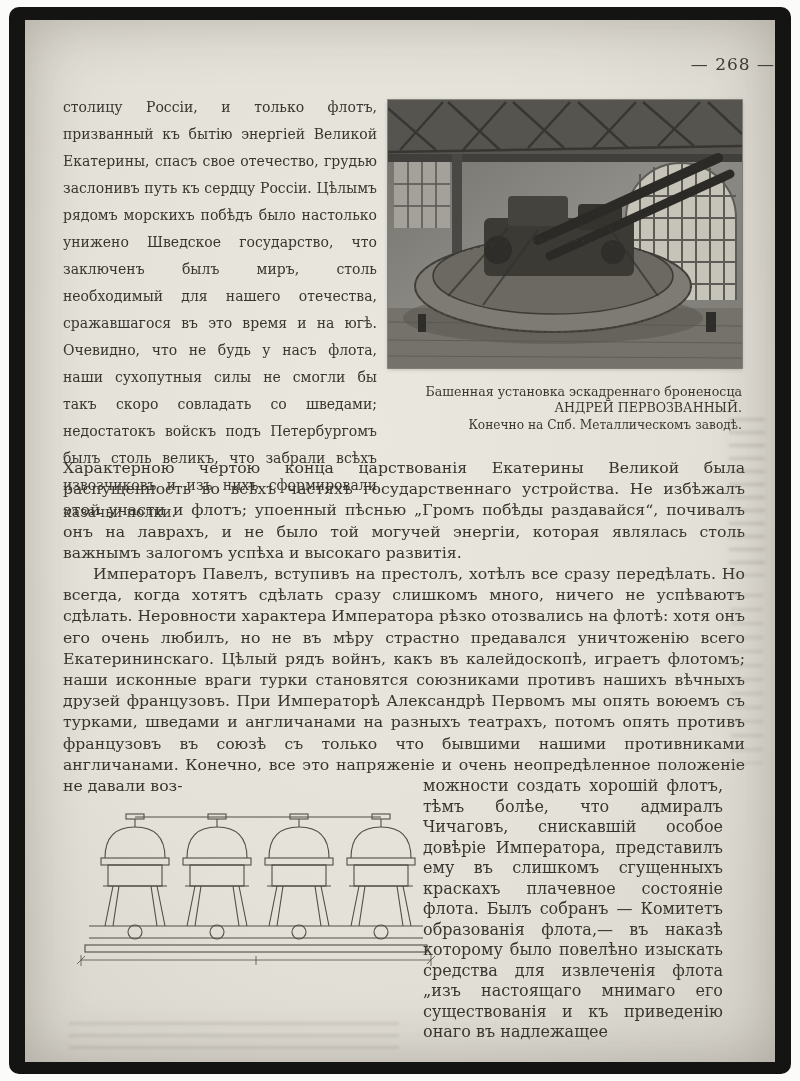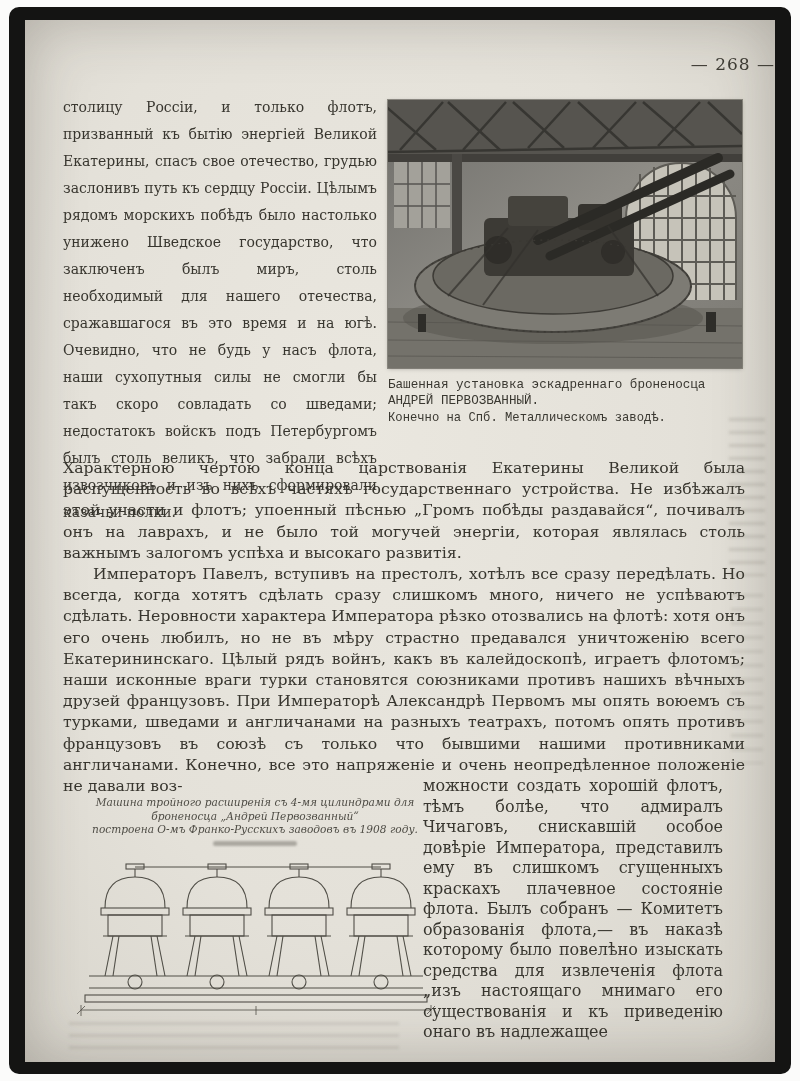--- a/index.html
+++ b/index.html
@@ -12,21 +12,21 @@
   .paper{
     position:absolute;left:25px;top:20px;width:750px;height:1042px;
     background:radial-gradient(ellipse at 45% 40%, #eae7df 0%, #e4e1d9 55%, #d5d2c9 100%);
     box-shadow:inset 0 0 60px rgba(60,55,45,0.28);
     overflow:hidden;
   }
   .pagenum{position:absolute;top:34px;left:0;width:100%;text-align:right;font-size:17px;letter-spacing:1px;color:#3c3a33;}
   .intro-col{position:absolute;left:38px;top:74px;width:314px;font-size:14px;line-height:27px;text-align:justify;color:#38362f;}
   .photo-block{position:absolute;left:363px;top:80px;width:354px;}
   .photo-svg{display:block;box-shadow:0 0 0 1px rgba(60,58,50,0.5), 0 1px 4px rgba(0,0,0,0.25);}
-  .photo-caption{margin-top:9px;text-align:left;font-size:12.6px;line-height:16px;color:#3a3831;font-family:Liberation Mono, monospace;}
+  .photo-caption{margin-top:16px;text-align:right;font-size:12.6px;line-height:16px;color:#3a3831;}
   .photo-caption .sub{font-size:12.2px;margin-top:1px;}
   .body-block{position:absolute;left:38px;top:437px;width:682px;font-size:15.7px;line-height:21.2px;text-align:justify;color:#37352e;}
   .body-block p{margin:0;}
   .body-block p.indent{text-indent:30px;}
   .closing-col{position:absolute;left:398px;top:756px;width:300px;font-size:16px;line-height:20.5px;text-align:justify;color:#38362f;}
   .drawing-block{position:absolute;left:43px;top:776px;width:374px;}
   .drawing-caption{text-align:center;font-style:italic;font-size:10.6px;line-height:13.5px;color:#4e4c45;}
   .scribble{width:84px;height:5px;margin:4px auto 0;background:rgba(86,83,75,0.4);filter:blur(1px);border-radius:3px;}
   .drawing-svg{display:block;margin:12px auto 0;}
   .bleed{position:absolute;pointer-events:none;filter:blur(1.4px);}
@@ -140,25 +140,20 @@
       <div class="sub">Конечно на Спб. Металлическомъ заводѣ.</div>
     </div>
   </div>
 
   <div class="body-block">
     <p>Характерною чертою конца царствованія Екатерины Великой была распущенность во всѣхъ частяхъ государственнаго устройства. Не избѣжалъ этой участи и флотъ; упоенный пѣснью „Громъ побѣды раздавайся“, почивалъ онъ на лаврахъ, и не было той могучей энергіи, которая являлась столь важнымъ залогомъ успѣха и высокаго развитія.</p>
     <p class="indent">Императоръ Павелъ, вступивъ на престолъ, хотѣлъ все сразу передѣлать. Но всегда, когда хотятъ сдѣлать сразу слишкомъ много, ничего не успѣваютъ сдѣлать. Неровности характера Императора рѣзко отозвались на флотѣ: хотя онъ его очень любилъ, но не въ мѣру страстно предавался уничтоженію всего Екатерининскаго. Цѣлый рядъ войнъ, какъ въ калейдоскопѣ, играетъ флотомъ; наши исконные враги турки становятся союзниками противъ нашихъ вѣчныхъ друзей французовъ. При Императорѣ Александрѣ Первомъ мы опять воюемъ съ турками, шведами и англичанами на разныхъ театрахъ, потомъ опять противъ французовъ въ союзѣ съ только что бывшими нашими противниками англичанами. Конечно, все это напряженіе и очень неопредѣленное положеніе не давали воз-</p>
   </div>
 
   <div class="drawing-block">
-    <div class="drawing-caption">
-      <div>Машина тройного расширенія съ 4-мя цилиндрами для броненосца „Андрей Первозванный“</div>
-      <div>построена О-мъ Франко-Русскихъ заводовъ въ 1908 году.</div>
-      <div class="scribble"></div>
-    </div>
     <svg class="drawing-svg" width="368" height="168" viewBox="0 0 368 168" xmlns="http://www.w3.org/2000/svg">
       <defs>
         <g id="cylUnit" stroke="#504e47" fill="none" stroke-width="1.1">
           <rect x="-9" y="0" width="18" height="5"></rect>
           <line x1="0" y1="5" x2="0" y2="13"></line>
           <path d="M-30 44 Q-30 13 0 13 Q30 13 30 44"></path>
           <rect x="-34" y="44" width="68" height="7"></rect>
           <rect x="-27" y="51" width="54" height="21"></rect>
           <line x1="-32" y1="72" x2="32" y2="72"></line>
           <line x1="-22" y1="72" x2="-30" y2="112"></line>

